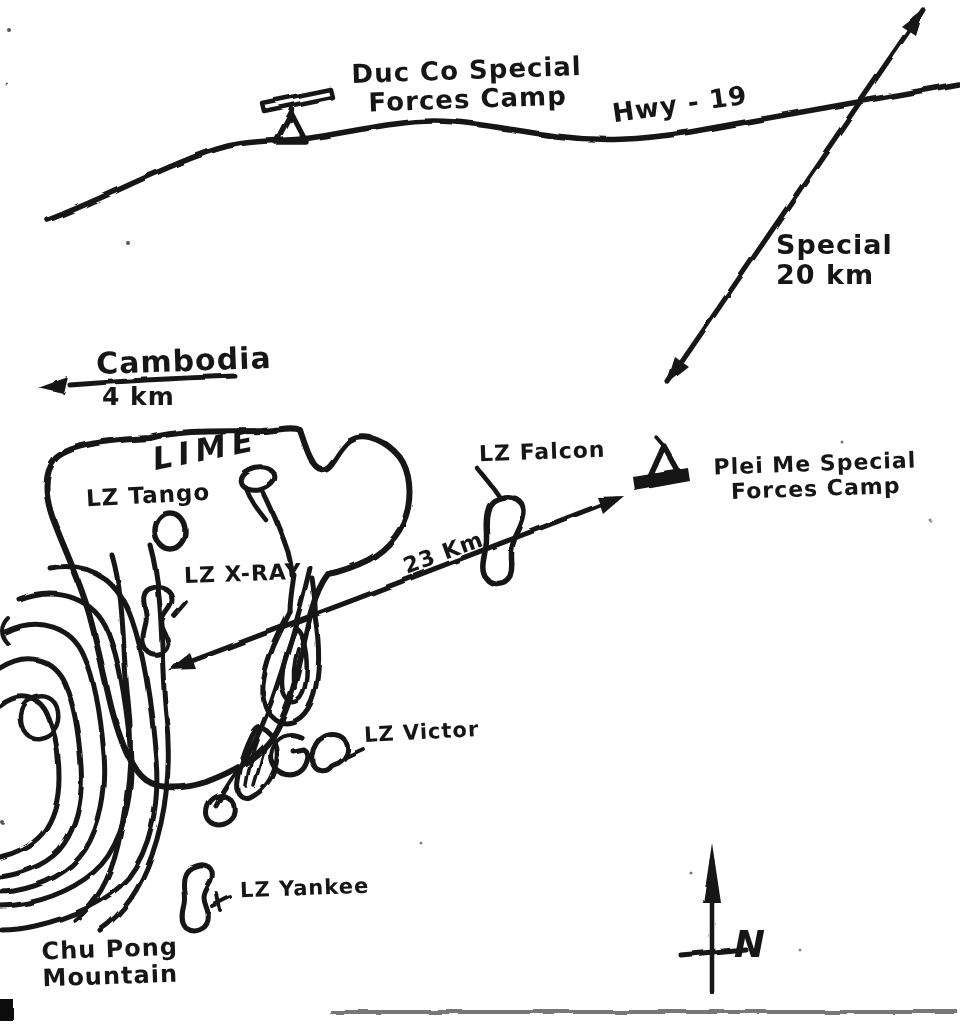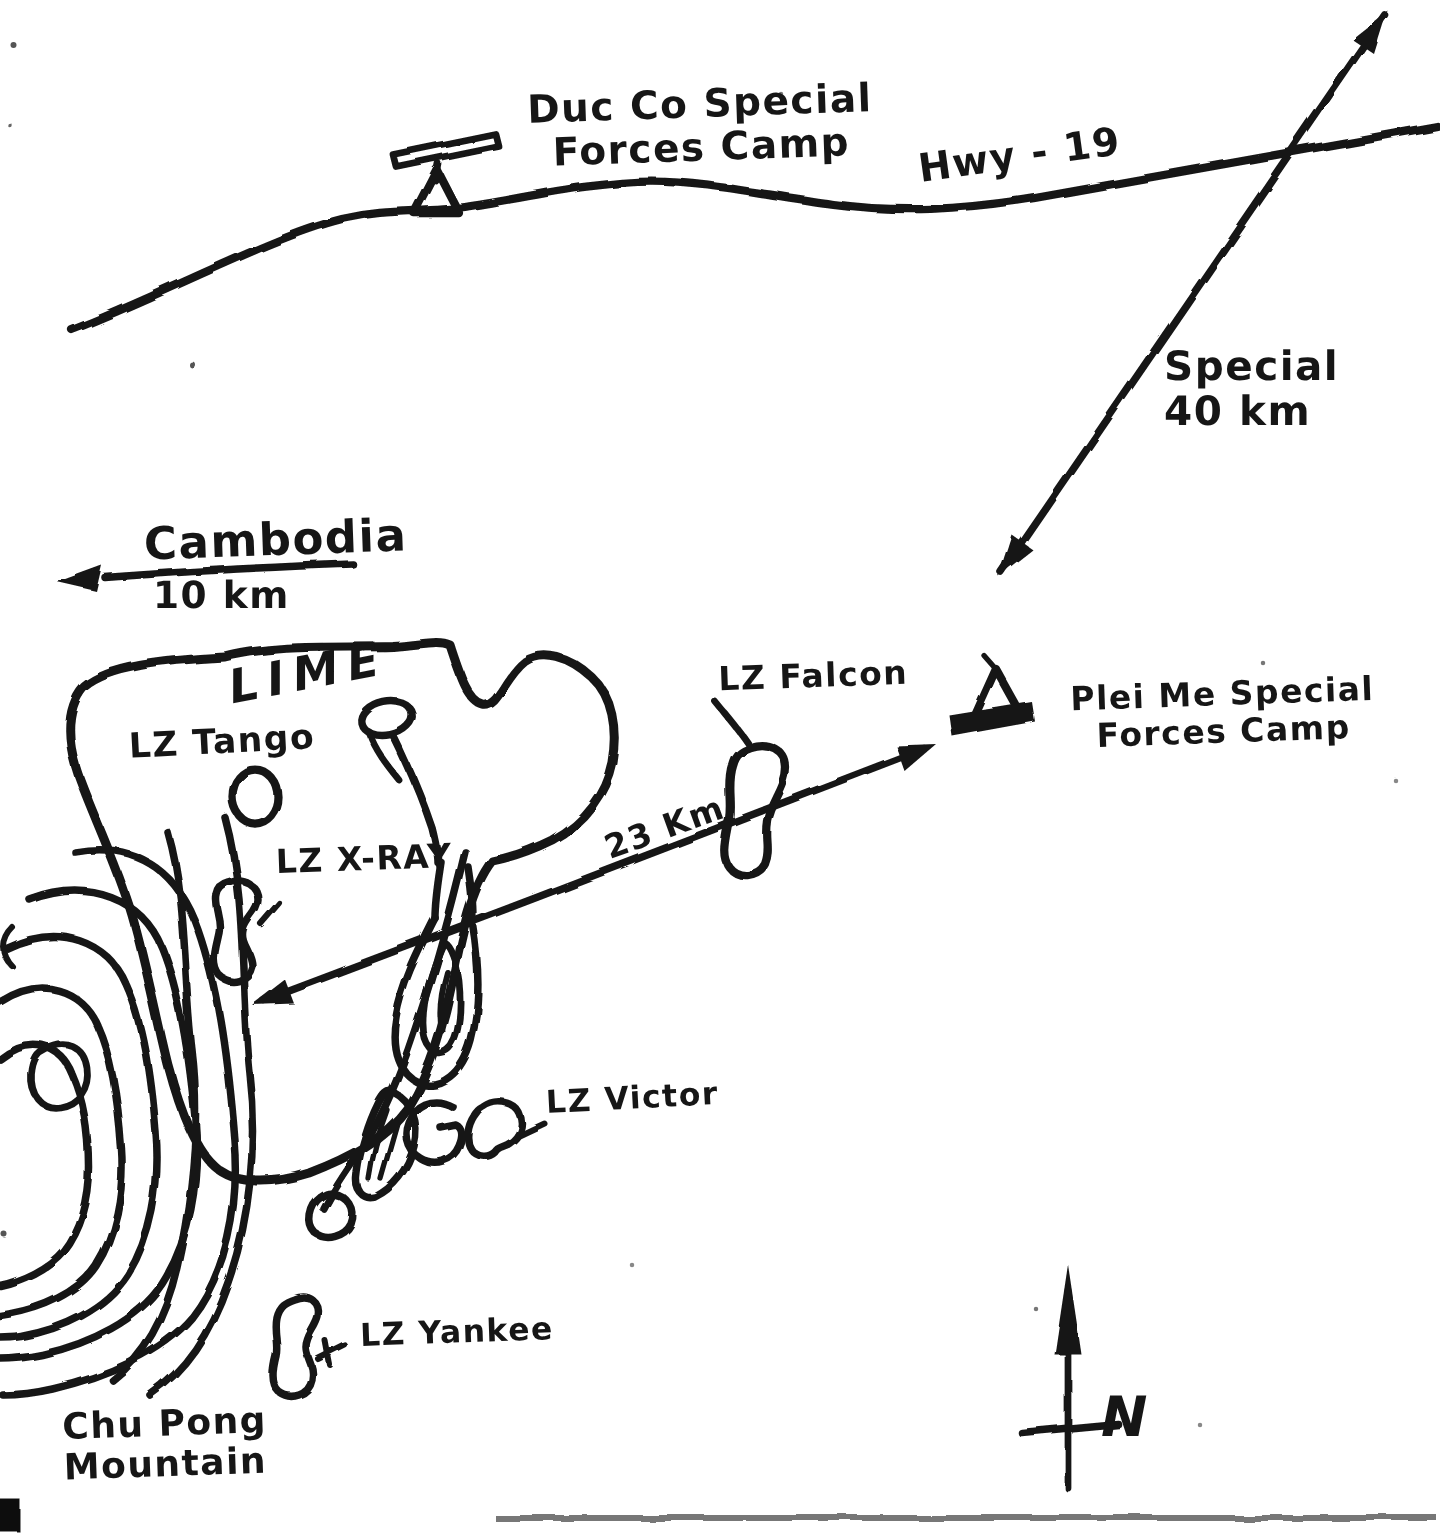--- a/index.html
+++ b/index.html
@@ -147,25 +147,25 @@
 
   <div class="lbl" style="left:352px;top:56px;font-size:26px;transform:rotate(-2deg);">
     <div class="c">Duc Co Special</div>
     <div class="c">Forces Camp</div>
   </div>
 
   <div class="lbl" style="left:612px;top:90px;font-size:26px;transform:rotate(-8deg);">Hwy - 19</div>
 
   <div class="lbl" style="left:776px;top:230px;font-size:27px;">
     <div>Special</div>
-    <div>40 km</div>
+    <div>20 km</div>
   </div>
 
   <div class="lbl" style="left:96px;top:344px;font-size:30px;transform:rotate(-2deg);">Cambodia</div>
-  <div class="lbl" style="left:102px;top:383px;font-size:25px;">10 km</div>
+  <div class="lbl" style="left:102px;top:383px;font-size:25px;">4 km</div>
 
   <div class="lbl" style="left:152px;top:432px;font-size:31px;font-style:italic;letter-spacing:6px;transform:rotate(-11deg);">LIME</div>
 
   <div class="lbl" style="left:86px;top:483px;font-size:23px;transform:rotate(-3deg);">LZ Tango</div>
 
   <div class="lbl" style="left:479px;top:440px;font-size:22px;transform:rotate(-2deg);">LZ Falcon</div>
 
   <div class="lbl" style="left:714px;top:452px;font-size:22px;transform:rotate(-2deg);">
     <div class="c">Plei Me Special</div>
     <div class="c">Forces Camp</div>

